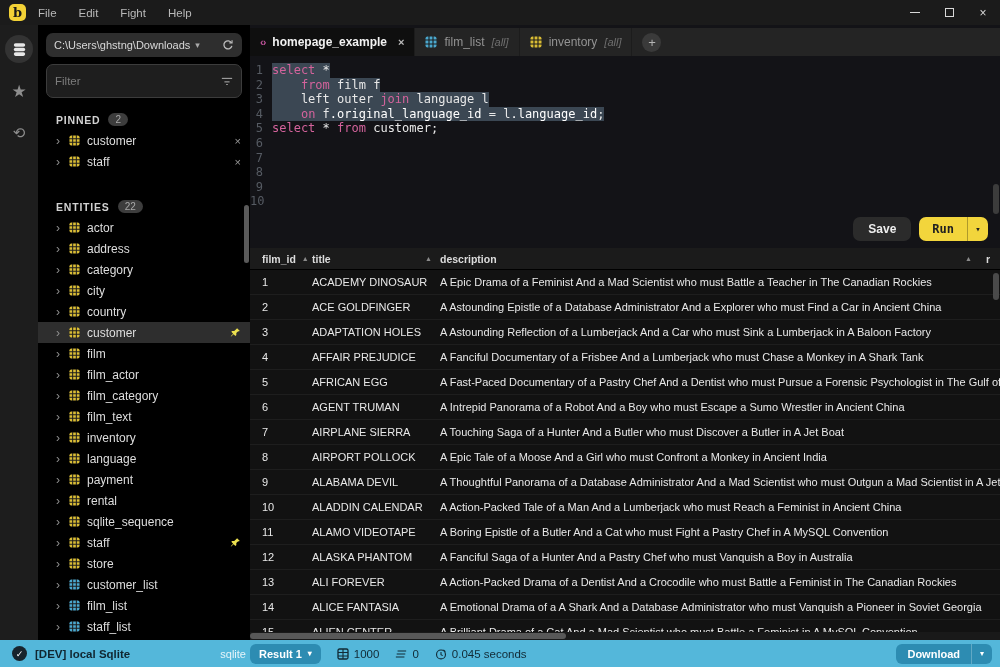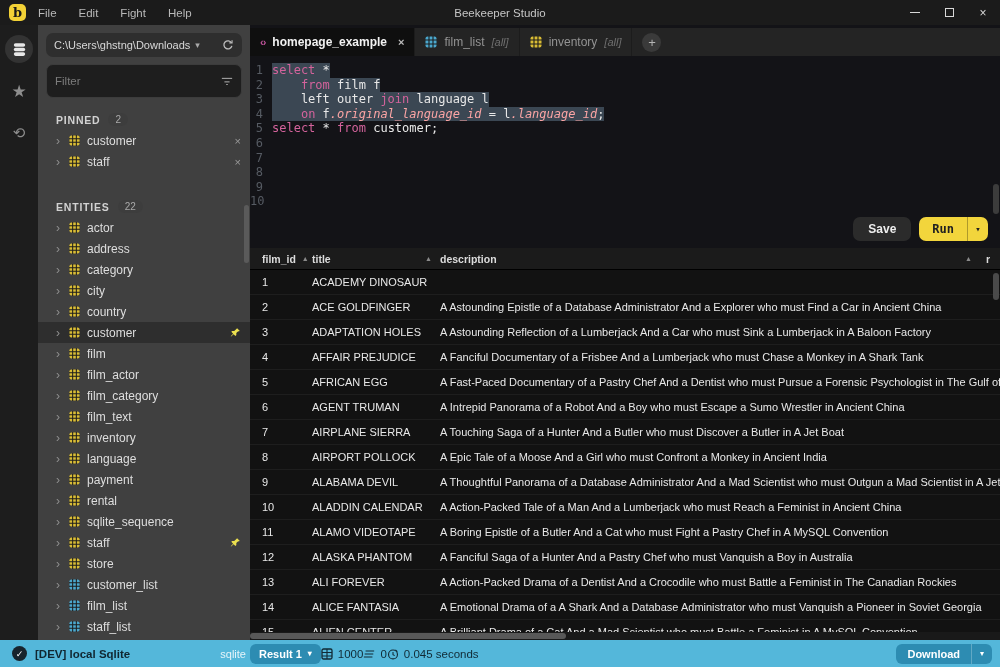--- a/index.html
+++ b/index.html
@@ -16,21 +16,21 @@
   .win-btn { width:34px; height:25px; display:flex; align-items:center; justify-content:center; color:#d8d8d8; font-size:12px; }
   .win-btn .sq { width:9px; height:9px; border:1px solid #d8d8d8; }
   .win-btn .mn { width:10px; height:1px; background:#d8d8d8; }
 
   
   .rail { position:absolute; left:0; top:25px; width:38px; bottom:27px; background:#1d1d1d; display:flex; flex-direction:column; align-items:center; padding-top:10px; gap:14px; z-index:10; }
   .rail-btn { width:28px; height:28px; border-radius:14px; display:flex; align-items:center; justify-content:center; color:#8d8d8d; font-size:17px; }
   .rail-btn.active { background:#333; color:#e8e8e8; }
 
   
-  .sidebar { position:absolute; left:38px; top:25px; width:212px; bottom:27px; background:#404040; overflow:hidden; z-index:10; }
+  .sidebar { position:absolute; left:38px; top:25px; width:212px; bottom:27px; background:#000000; overflow:hidden; z-index:10; }
   .conn-row { margin:8px 8px 0 8px; height:24px; background:#2e2e2e; border-radius:7px; display:flex; align-items:center; padding:0 8px; }
   .conn-path { font-size:11px; color:#d8d8d8; white-space:nowrap; overflow:hidden; max-width:138px; }
   .conn-caret { color:#a9a9a9; font-size:9px; margin-left:5px; }
   .conn-refresh { margin-left:auto; display:flex; }
   .filter-row { margin:7px 8px 0 8px; height:23px; background:#1e1e1e; border:1px solid #3c3c3c; border-radius:7px; display:flex; align-items:center; padding:16px 8px; }
   .filter-ph { font-size:11.5px; color:#7c7c7c; }
   .filter-icon { margin-left:auto; display:flex; }
   .section-head { margin:15px 10px 4px 18px; display:flex; align-items:center; gap:8px; }
   .section-label { font-size:10.5px; font-weight:bold; letter-spacing:.8px; color:#d2d2d2; }
   .badge { background:#3d3d3d; color:#a9a9a9; font-size:10px; border-radius:8px; padding:1px 7px; }
@@ -56,21 +56,21 @@
   .tab-x { color:#bdbdbd; font-size:11px; margin-left:4px; }
   .tab-add { width:19px; height:19px; border-radius:10px; background:#3a3a3a; color:#b5b5b5; font-size:13px; display:flex; align-items:center; justify-content:center; align-self:center; margin-left:10px; }
 
   
   .editor { position:absolute; left:250px; top:56px; right:0; height:192px; background:#131317; font-family:"DejaVu Sans Mono",monospace; font-size:12px; padding-top:7px; }
   .cline { display:flex; height:14.6px; line-height:14.6px; white-space:pre; }
   .lnum { width:22px; text-align:right; padding-right:9px; color:#565b63; flex:none; }
   .lcode { color:#e8e8e8; }
   .lcode.sel { background:#3b4753; }
   .kw  { color:#d4639c; }
-  .fld { color:#fca5a5;font-style:italic; }
+  .fld { color:#ffffff; }
   .ed-scroll { position:absolute; right:1px; top:128px; width:6px; height:30px; background:#3c3c3c; border-radius:3px; }
   .ed-actions { position:absolute; right:12px; bottom:7px; display:flex; gap:8px; }
   .btn-save { background:#2b2b2b; color:#ededed; font-size:12px; font-weight:bold; border:none; border-radius:7px; padding:5px 15px; }
   .btn-run { display:flex; align-items:stretch; background:#f2d53c; border-radius:7px; overflow:hidden; }
   .btn-run .run-main { padding:5px 13px; font-size:12px; font-weight:bold; color:#212121; }
   .btn-run .run-div { width:1px; background:rgba(0,0,0,.28); }
   .btn-run .run-caret { width:20px; display:flex; align-items:center; justify-content:center; color:#212121; font-size:9px; }
 
   
   .results { position:absolute; left:250px; top:248px; right:0; height:384px; background:#121212; overflow:hidden; }
@@ -92,21 +92,21 @@
   .hthumb { position:absolute; left:0; top:1px; height:6px; width:316px; background:#585858; border-radius:3px; }
 
   
   .statusbar { position:absolute; left:0; right:0; bottom:0; height:27px; background:#54b7da; display:flex; align-items:center; z-index:40; }
   .sb-left { width:250px; flex:none; display:flex; align-items:center; padding-left:12px; }
   .sb-check { width:15px; height:15px; border-radius:8px; background:#17242d; color:#fff; font-size:9px; display:flex; align-items:center; justify-content:center; margin-right:8px; }
   .sb-conn { font-size:11.5px; font-weight:bold; color:#102630; }
   .sb-dialect { margin-left:auto; margin-right:4px; font-size:11px; color:rgba(255,255,255,.85); }
   .sb-pill { background:#2d8cb2; color:#fff; font-size:11px; font-weight:bold; border:none; border-radius:6px; padding:4px 9px; display:flex; align-items:center; gap:6px; }
   .sb-pill .pc { font-size:8px; }
-  .sb-stat { display:flex; align-items:center; gap:5px; font-size:11.5px; color:#112a35; }
+  .sb-stat { display:flex; align-items:center; gap:5px; margin-left:16px; font-size:11.5px; color:#112a35; }
   .sb-stat svg { display:block; }
   .sb-download { margin-left:auto; margin-right:8px; display:flex; align-items:stretch; background:#2d8cb2; border-radius:6px; overflow:hidden; }
   .sb-download .dl-main { padding:4px 11px; font-size:11px; font-weight:bold; color:#fff; }
   .sb-download .dl-div { width:1px; background:rgba(255,255,255,.25); }
   .sb-download .dl-caret { width:20px; display:flex; align-items:center; justify-content:center; color:#fff; font-size:8px; }
 </style>
 </head>
 <body>
 
 <div class="titlebar">
@@ -115,21 +115,20 @@
 
       <span>File</span>
 
       <span>Edit</span>
 
       <span>Fight</span>
 
       <span>Help</span>
 
   </div>
-  <div class="win-title">Beekeeper Studio</div>
   <div class="win-controls">
     <div class="win-btn">
         <span class="mn"></span>
       </div>
     <div class="win-btn">
         <span class="sq"></span>
       </div>
     <div class="win-btn">×</div>
   </div>
 </div>
@@ -589,20 +588,21 @@
     <div class="th-desc">
       <span>description</span>
         <span class="sort right">▲</span>
     </div>
     <div class="th-clip">r</div>
   </div>
 
     <div class="trow">
       <div class="td-id">1</div>
       <div class="td-title">ACADEMY DINOSAUR</div>
+      <div class="td-desc">A Epic Drama of a Feminist And a Mad Scientist who must Battle a Teacher in The Canadian Rockies</div>
     </div>
 
     <div class="trow">
       <div class="td-id">2</div>
       <div class="td-title">ACE GOLDFINGER</div>
       <div class="td-desc">A Astounding Epistle of a Database Administrator And a Explorer who must Find a Car in Ancient China</div>
     </div>
 
     <div class="trow">
       <div class="td-id">3</div>

